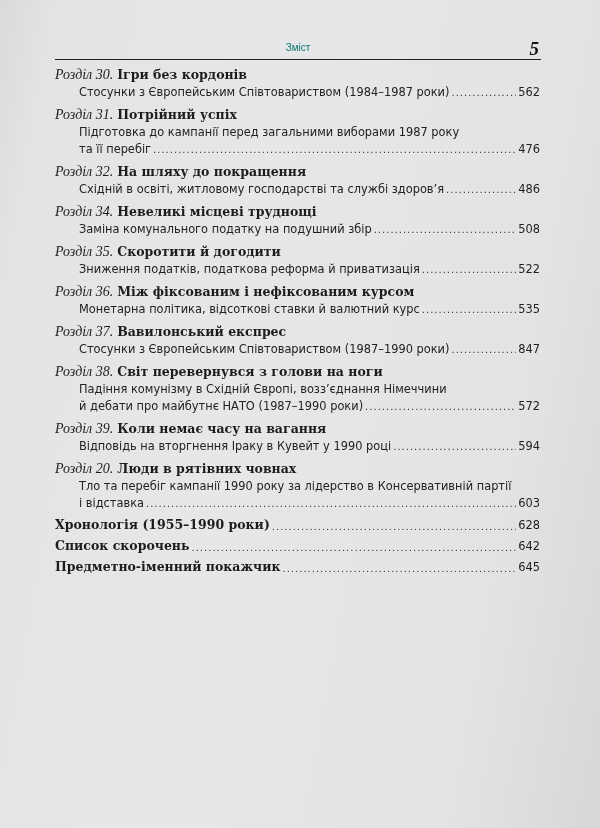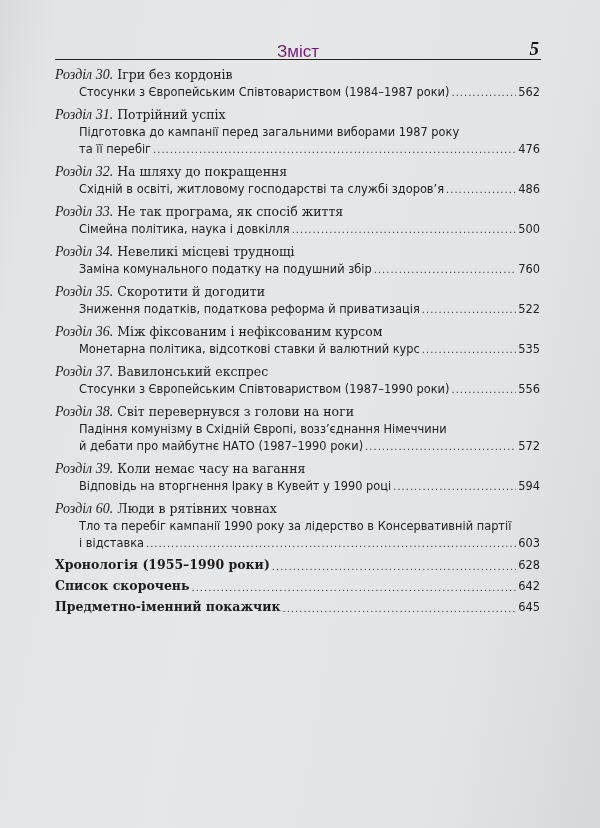--- a/index.html
+++ b/index.html
@@ -9,32 +9,32 @@
     font-family: "DejaVu Serif", "Liberation Serif", serif;
     color: #1c1c1c;
     position: relative;
   }
   .page-header {
     position: absolute; left: 55px; top: 40px; width: 486px; height: 19px;
     border-bottom: 1.2px solid #222;
   }
   .running-title {
     position: absolute; left: 0; right: 0; top: 2px; text-align: center;
-    font-family: "Liberation Sans", sans-serif; font-size: 17px; color: #701a75;
+    font-family: "Liberation Sans", sans-serif; font-size: 10px; color: #0f766e;
   }
   .page-number {
     position: absolute; right: 2px; top: -2px;
     font-family: "Liberation Serif", serif; font-weight: bold; font-style: italic;
     font-size: 19px; color: #151515;
   }
   .toc { position: absolute; left: 55px; top: 66px; width: 485px; }
   .entry { margin-bottom: 5px; }
   .chapter-line { font-size: 12.5px; line-height: 18px; white-space: nowrap; }
   .chapter-label { font-style: italic; font-family: "Liberation Serif", serif; font-size: 14px; }
-  .chapter-title { font-weight: normal; font-size: 12.5px; }
+  .chapter-title { font-weight: bold; font-size: 12.5px; }
   .sub {
     padding-left: 24px; font-family: "DejaVu Sans", sans-serif; font-size: 11.4px; line-height: 17px;
     color: #222;
   }
   .leader-line { display: flex; align-items: flex-end; }
   .leader-line .txt { white-space: nowrap; }
   .leader-line .dots {
     flex: 1; overflow: hidden; white-space: nowrap; margin: 0 2px;
     color: #333; letter-spacing: 1px; font-size: 10px;
   }
@@ -86,41 +86,30 @@
       <span class="chapter-label">Розділ 32.</span>
       <span class="chapter-title">На шляху до покращення</span>
     </div>
     <div class="sub leader-line">
       <span class="txt">Східній в освіті, житловому господарстві та службі здоров’я</span>
       <span class="dots"></span>
       <span class="pg">486</span>
     </div>
   </div>
 
-  <div class="entry">
-    <div class="chapter-line">
-      <span class="chapter-label">Розділ 33.</span>
-      <span class="chapter-title">Не так програма, як спосіб життя</span>
-    </div>
-    <div class="sub leader-line">
-      <span class="txt">Сімейна політика, наука і довкілля</span>
-      <span class="dots"></span>
-      <span class="pg">500</span>
-    </div>
-  </div>
 
   <div class="entry">
     <div class="chapter-line">
       <span class="chapter-label">Розділ 34.</span>
       <span class="chapter-title">Невеликі місцеві труднощі</span>
     </div>
     <div class="sub leader-line">
       <span class="txt">Заміна комунального податку на подушний збір</span>
       <span class="dots"></span>
-      <span class="pg">760</span>
+      <span class="pg">508</span>
     </div>
   </div>
 
   <div class="entry">
     <div class="chapter-line">
       <span class="chapter-label">Розділ 35.</span>
       <span class="chapter-title">Скоротити й догодити</span>
     </div>
     <div class="sub leader-line">
       <span class="txt">Зниження податків, податкова реформа й приватизація</span>
@@ -142,21 +131,21 @@
   </div>
 
   <div class="entry">
     <div class="chapter-line">
       <span class="chapter-label">Розділ 37.</span>
       <span class="chapter-title">Вавилонський експрес</span>
     </div>
     <div class="sub leader-line">
       <span class="txt">Стосунки з Європейським Співтовариством (1987–1990 роки)</span>
       <span class="dots"></span>
-      <span class="pg">556</span>
+      <span class="pg">847</span>
     </div>
   </div>
 
   <div class="entry">
     <div class="chapter-line">
       <span class="chapter-label">Розділ 38.</span>
       <span class="chapter-title">Світ перевернувся з голови на ноги</span>
     </div>
     <div class="sub">Падіння комунізму в Східній Європі, возз’єднання Німеччини</div>
     <div class="sub leader-line">
@@ -173,21 +162,21 @@
     </div>
     <div class="sub leader-line">
       <span class="txt">Відповідь на вторгнення Іраку в Кувейт у 1990 році</span>
       <span class="dots"></span>
       <span class="pg">594</span>
     </div>
   </div>
 
   <div class="entry">
     <div class="chapter-line">
-      <span class="chapter-label">Розділ 60.</span>
+      <span class="chapter-label">Розділ 20.</span>
       <span class="chapter-title">Люди в рятівних човнах</span>
     </div>
     <div class="sub">Тло та перебіг кампанії 1990 року за лідерство в Консервативній партії</div>
     <div class="sub leader-line">
       <span class="txt">і відставка</span>
       <span class="dots"></span>
       <span class="pg">603</span>
     </div>
   </div>
 

